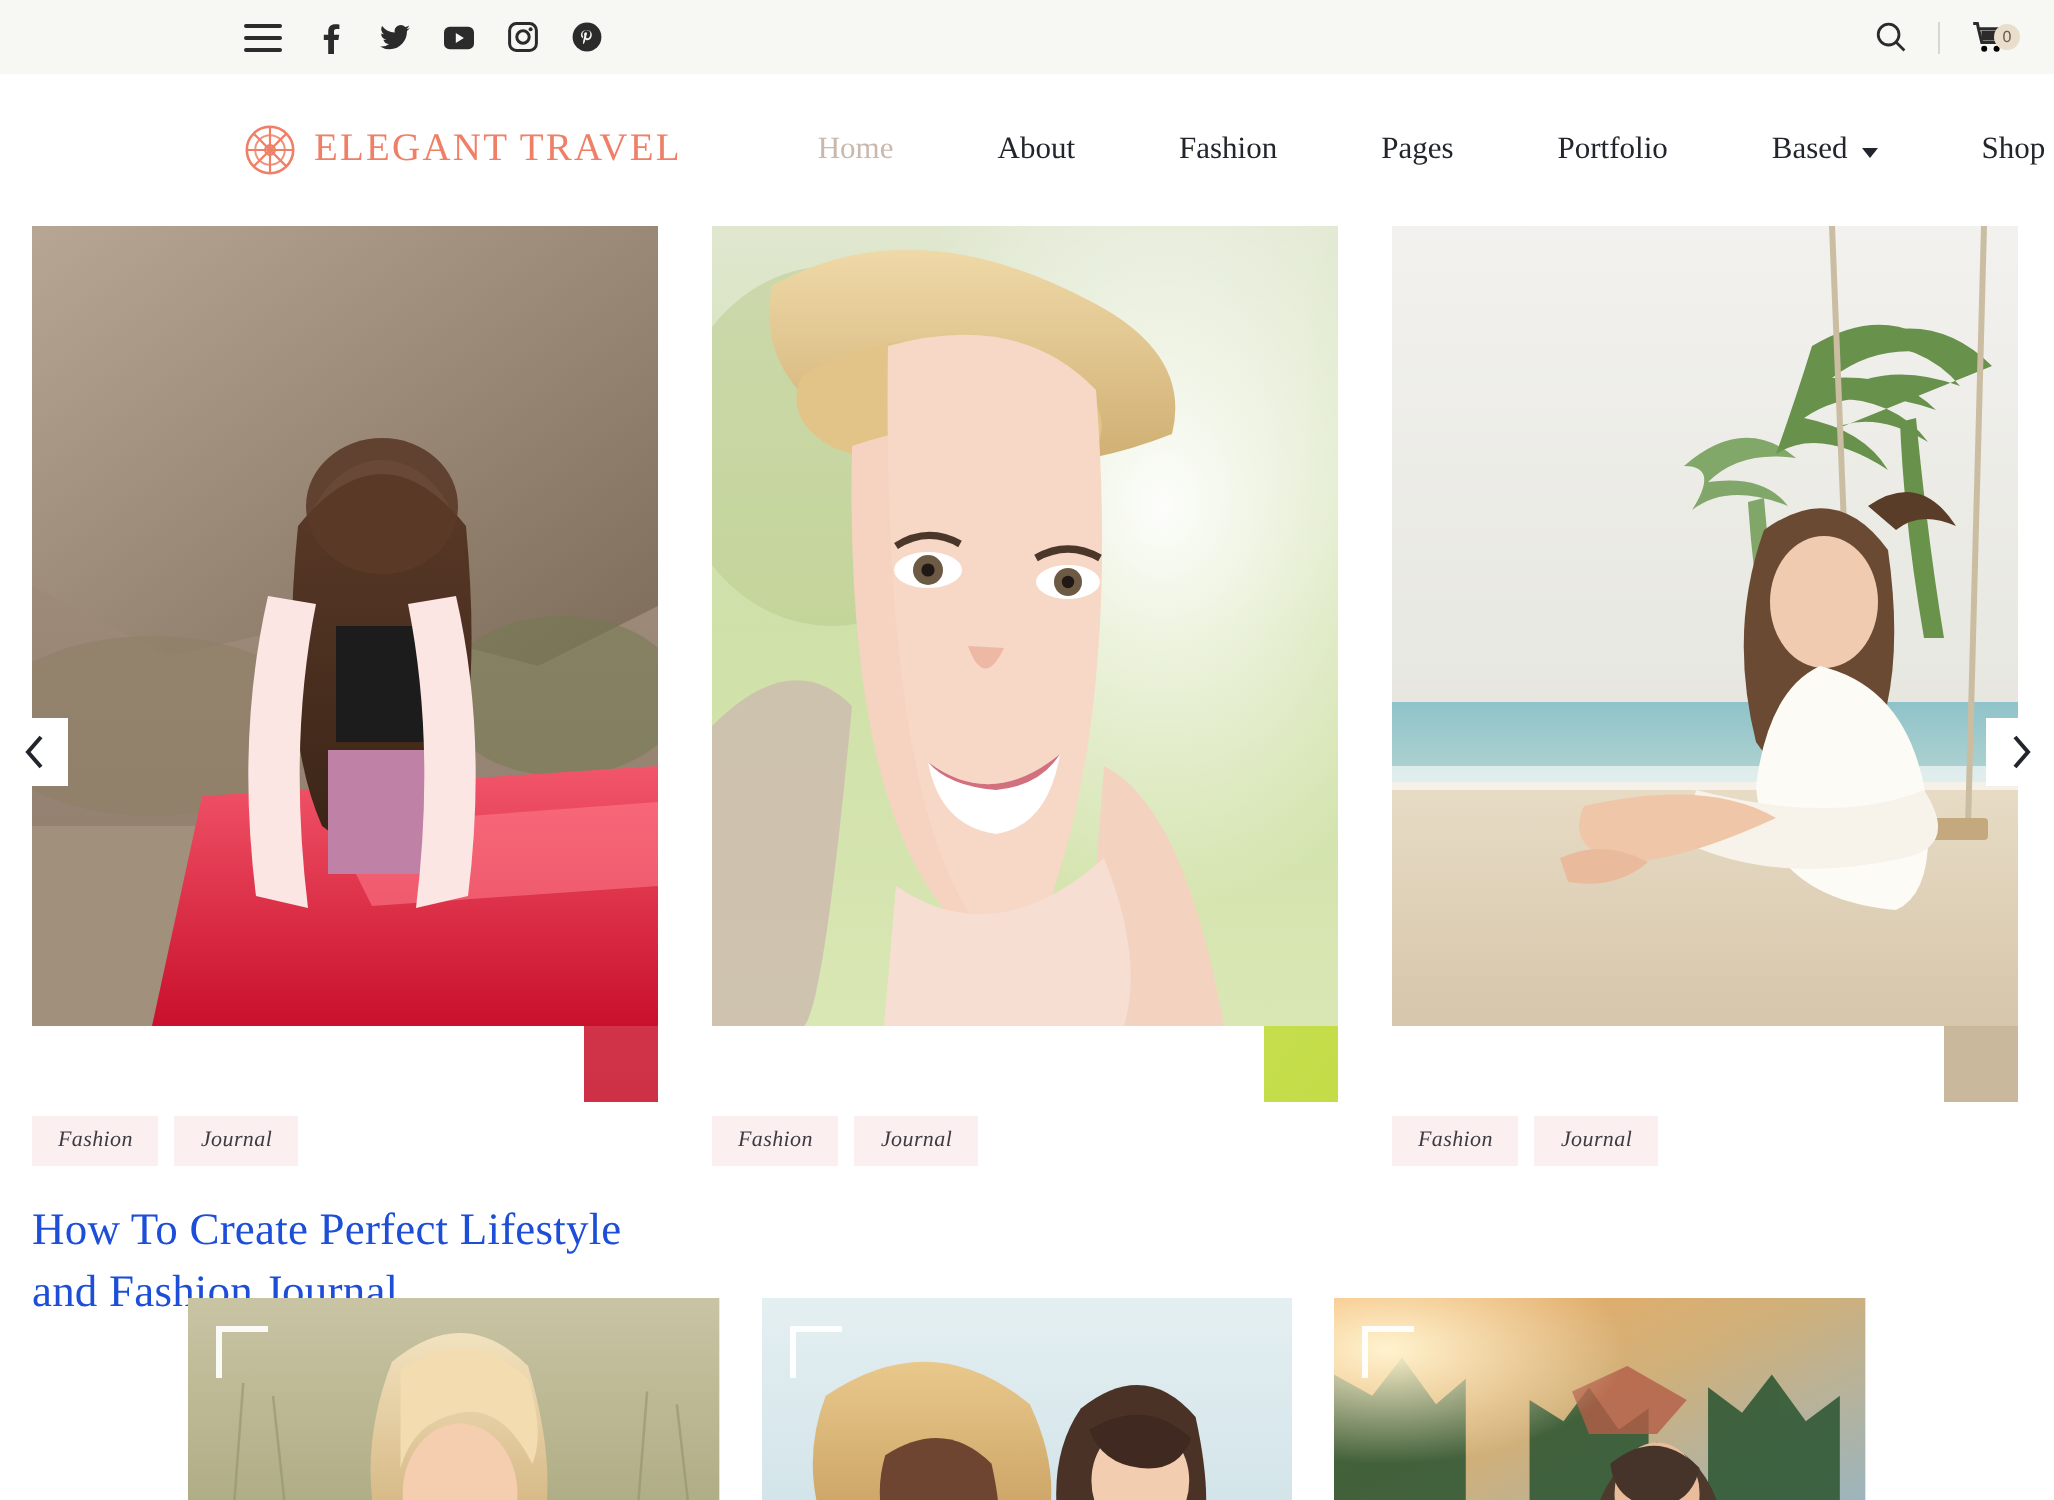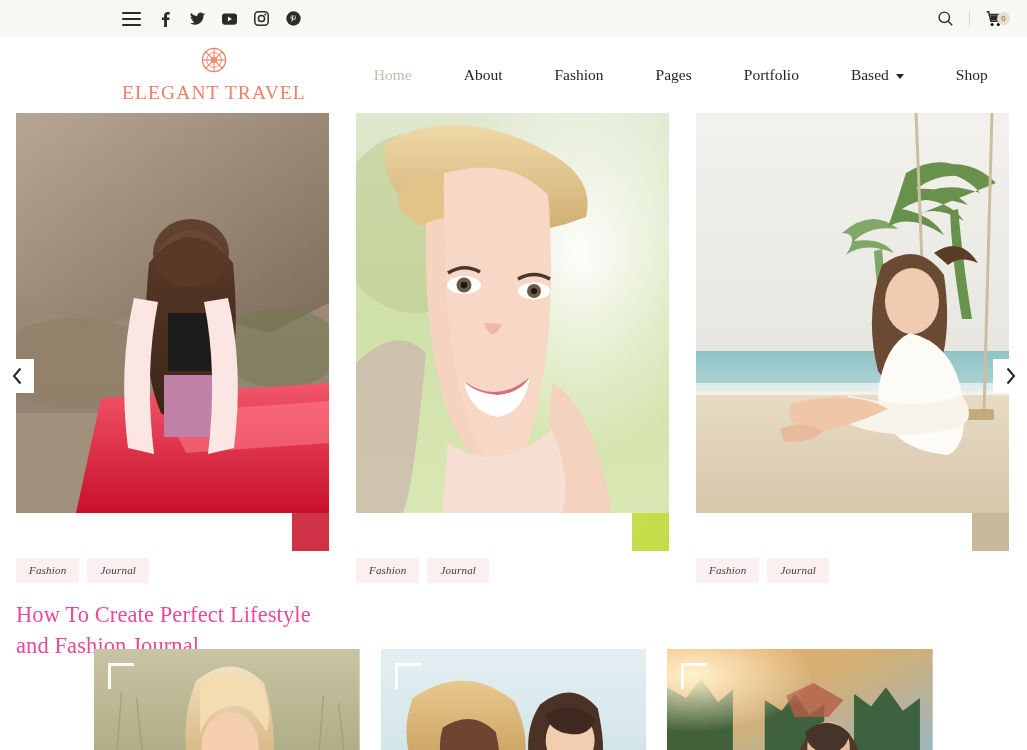--- a/index.html
+++ b/index.html
@@ -53,21 +53,21 @@
   }
 
   
   .header {
     height: 76px;
     background: #fff;
     display: flex;
     align-items: center;
     padding: 0 18px 0 122px;
   }
-  .brand { display: flex; align-items: center; gap: 9px; cursor: pointer; flex-direction: column; }
+  .brand { display: flex; align-items: center; gap: 9px; cursor: pointer; }
   .brand-mark { width: 26px; height: 26px; display:block; }
   .brand-text {
     color: #ef7f66;
     font-family: "Liberation Serif", serif;
     font-size: 19.5px;
     letter-spacing: 1.1px;
     font-weight: 400;
     white-space: nowrap;
   }
   .nav {
@@ -141,21 +141,21 @@
     padding: 6px 13px 7px;
     letter-spacing: .2px;
     cursor: pointer;
     white-space: nowrap;
   }
   .slide-title {
     margin-top: 16px;
     font-family: "Liberation Serif", serif;
     font-size: 22.5px;
     line-height: 31px;
-    color: #ec4899;
+    color: #1d4ed8;
     font-weight: 400;
     letter-spacing: .1px;
     cursor: pointer;
     max-width: 300px;
   }
 
   .arrow {
     position: absolute;
     top: 246px;
     width: 34px; height: 34px;

